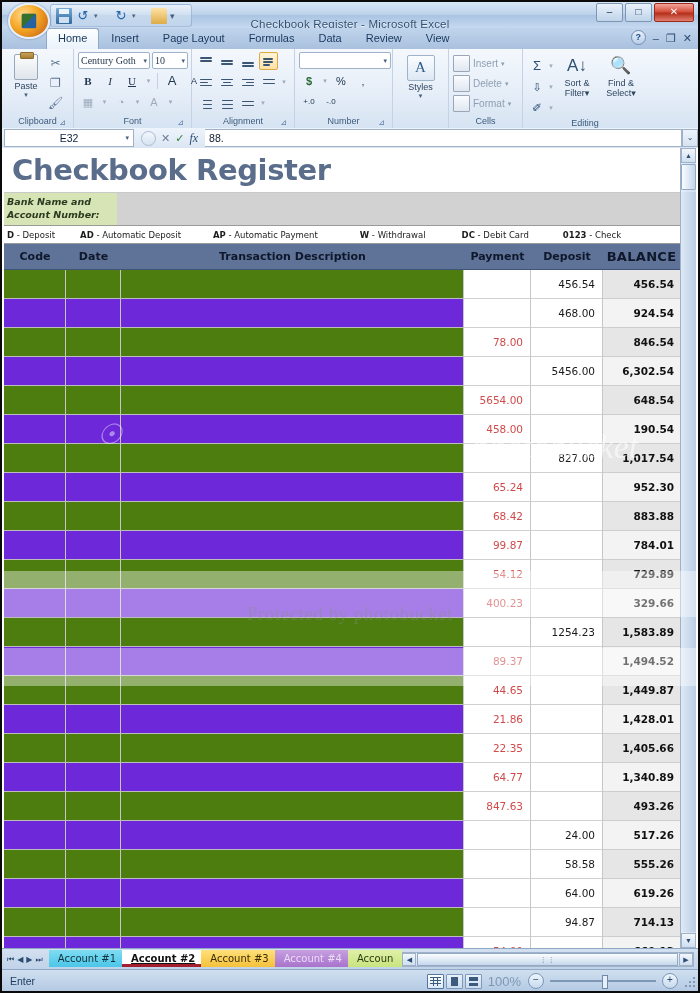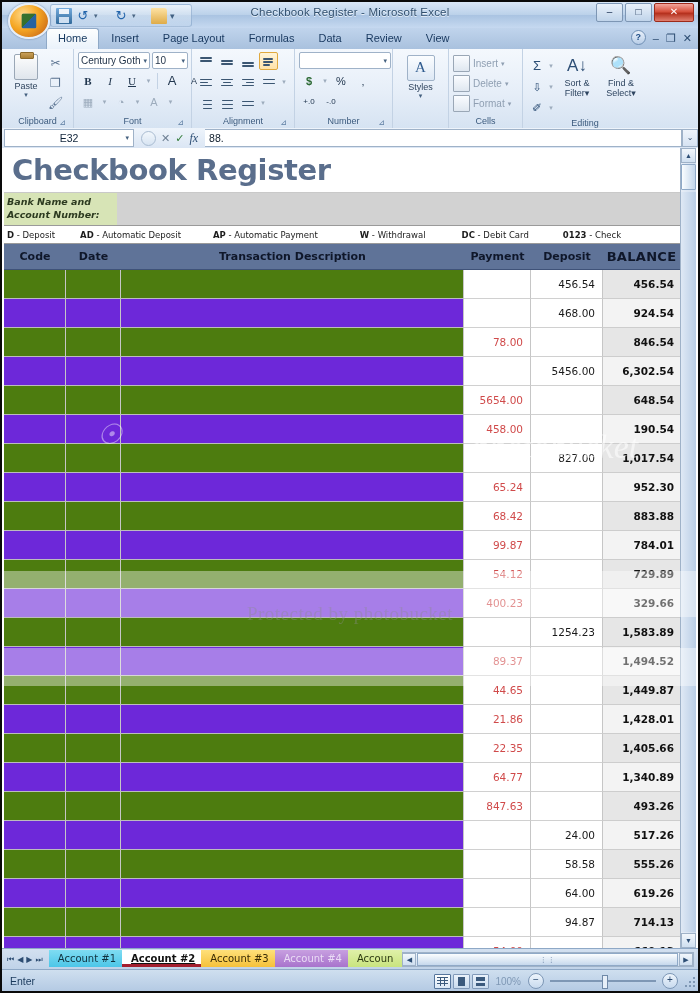--- a/index.html
+++ b/index.html
@@ -49,21 +49,21 @@
   }
   .qat .qi{width:16px;height:16px;display:inline-block;position:relative;opacity:.95;}
   .qi-save{background:linear-gradient(180deg,#6fa8dc,#2a6496);border-radius:1px;}
   .qi-save:after{content:"";position:absolute;left:3px;top:1px;width:10px;height:5px;background:#eef4fb;}
   .qi-save:before{content:"";position:absolute;left:3px;bottom:1px;width:10px;height:6px;background:#cfe0f2;}
   .qi-undo,.qi-redo{font-size:13px;color:#1b5fa8;line-height:16px;text-align:center;}
   .qi-drop{font-size:7px;color:#44607f;line-height:16px;width:7px;}
   .qi-open{background:linear-gradient(180deg,#ffe2a0,#e0a93f);border-radius:1px 3px 1px 1px;}
   .qi-more{font-size:9px;color:#3a5a7d;line-height:16px;}
   .title-text{
-    position:absolute;left:0;right:0;top:4px;text-align:center;
+    position:absolute;left:0;right:0;top:16px;text-align:center;
     font-size:11.5px;color:#31506f;letter-spacing:.2px;
     text-shadow:0 1px 0 rgba(255,255,255,.75);
   }
   .win-btns{position:absolute;right:4px;top:1px;display:flex;gap:2px;}
   .win-btn{
     width:25px;height:17px;border-radius:2px;
     border:1px solid #7d96b4;
     background:linear-gradient(180deg,#e9f1fa,#c0d4ea);
     font-size:10px;color:#23395a;line-height:15px;text-align:center;
   }
@@ -134,21 +134,21 @@
   }
   .paste-lbl{font-size:9px;color:#30455e;margin-top:1px;line-height:10px;}
   .paste-arr{font-size:7px;color:#44607f;line-height:7px;}
   .clip-small{display:flex;flex-direction:column;gap:2px;padding-top:2px;}
   .sm-ico{width:19px;height:18px;position:relative;opacity:.85;text-align:center;font-size:12px;color:#3e5a7c;line-height:18px;}
   
   .row{display:flex;align-items:center;gap:2px;margin-bottom:2px;}
   .combo{
     height:17px;background:#fff;border:1px solid #9fb2c8;border-radius:2px;
     font-size:10px;color:#1f3147;line-height:16px;padding:0 2px;
-    display:flex;align-items:center;justify-content:space-between;box-sizing:border-box;
+    display:flex;align-items:center;justify-content:space-between;box-sizing:border-box;font-family:Liberation Serif, serif;
   }
   .combo .caret{font-size:7px;color:#44607f;padding-left:3px;}
   .btn-ico{
     width:20px;height:19px;border:1px solid transparent;border-radius:2px;
     font-size:11px;color:#22374f;text-align:center;line-height:18px;
     display:inline-block;box-sizing:border-box;
   }
   .btn-ico.dim{color:#9dacbd;}
   .btn-ico.bold{font-weight:bold;font-family:"Liberation Serif",serif;}
   .btn-ico.ital{font-style:italic;font-family:"Liberation Serif",serif;}
@@ -398,21 +398,21 @@
   }
   .st-spacer{flex:1;}
   .view-btns{display:flex;gap:2px;padding-right:6px;}
   .vb{
     width:17px;height:15px;border:1px solid #8099b8;border-radius:1px;
     background:linear-gradient(180deg,#eaf2fb,#c9dbee);
     position:relative;box-sizing:border-box;
   }
   .vb.active{background:linear-gradient(180deg,#fdfefe,#dbe8f6);border-color:#55759c;}
   .vb i{position:absolute;background:#3b5a7d;}
-  .zoom-pct{font-size:10px;color:#7f98b5;padding-right:7px;}
+  .zoom-pct{font-size:13px;color:#7f98b5;padding-right:7px;}
   .zoom-ctl{display:flex;align-items:center;gap:0;padding-right:5px;}
   .zbtn{
     width:14px;height:14px;border-radius:50%;
     border:1px solid #7d97b6;
     background:linear-gradient(180deg,#eef5fc,#c8daee);
     font-size:10px;color:#2b4a70;text-align:center;line-height:12px;
   }
   .ztrack{
     width:106px;height:2px;background:#7e97b5;margin:0 6px;position:relative;
   }

